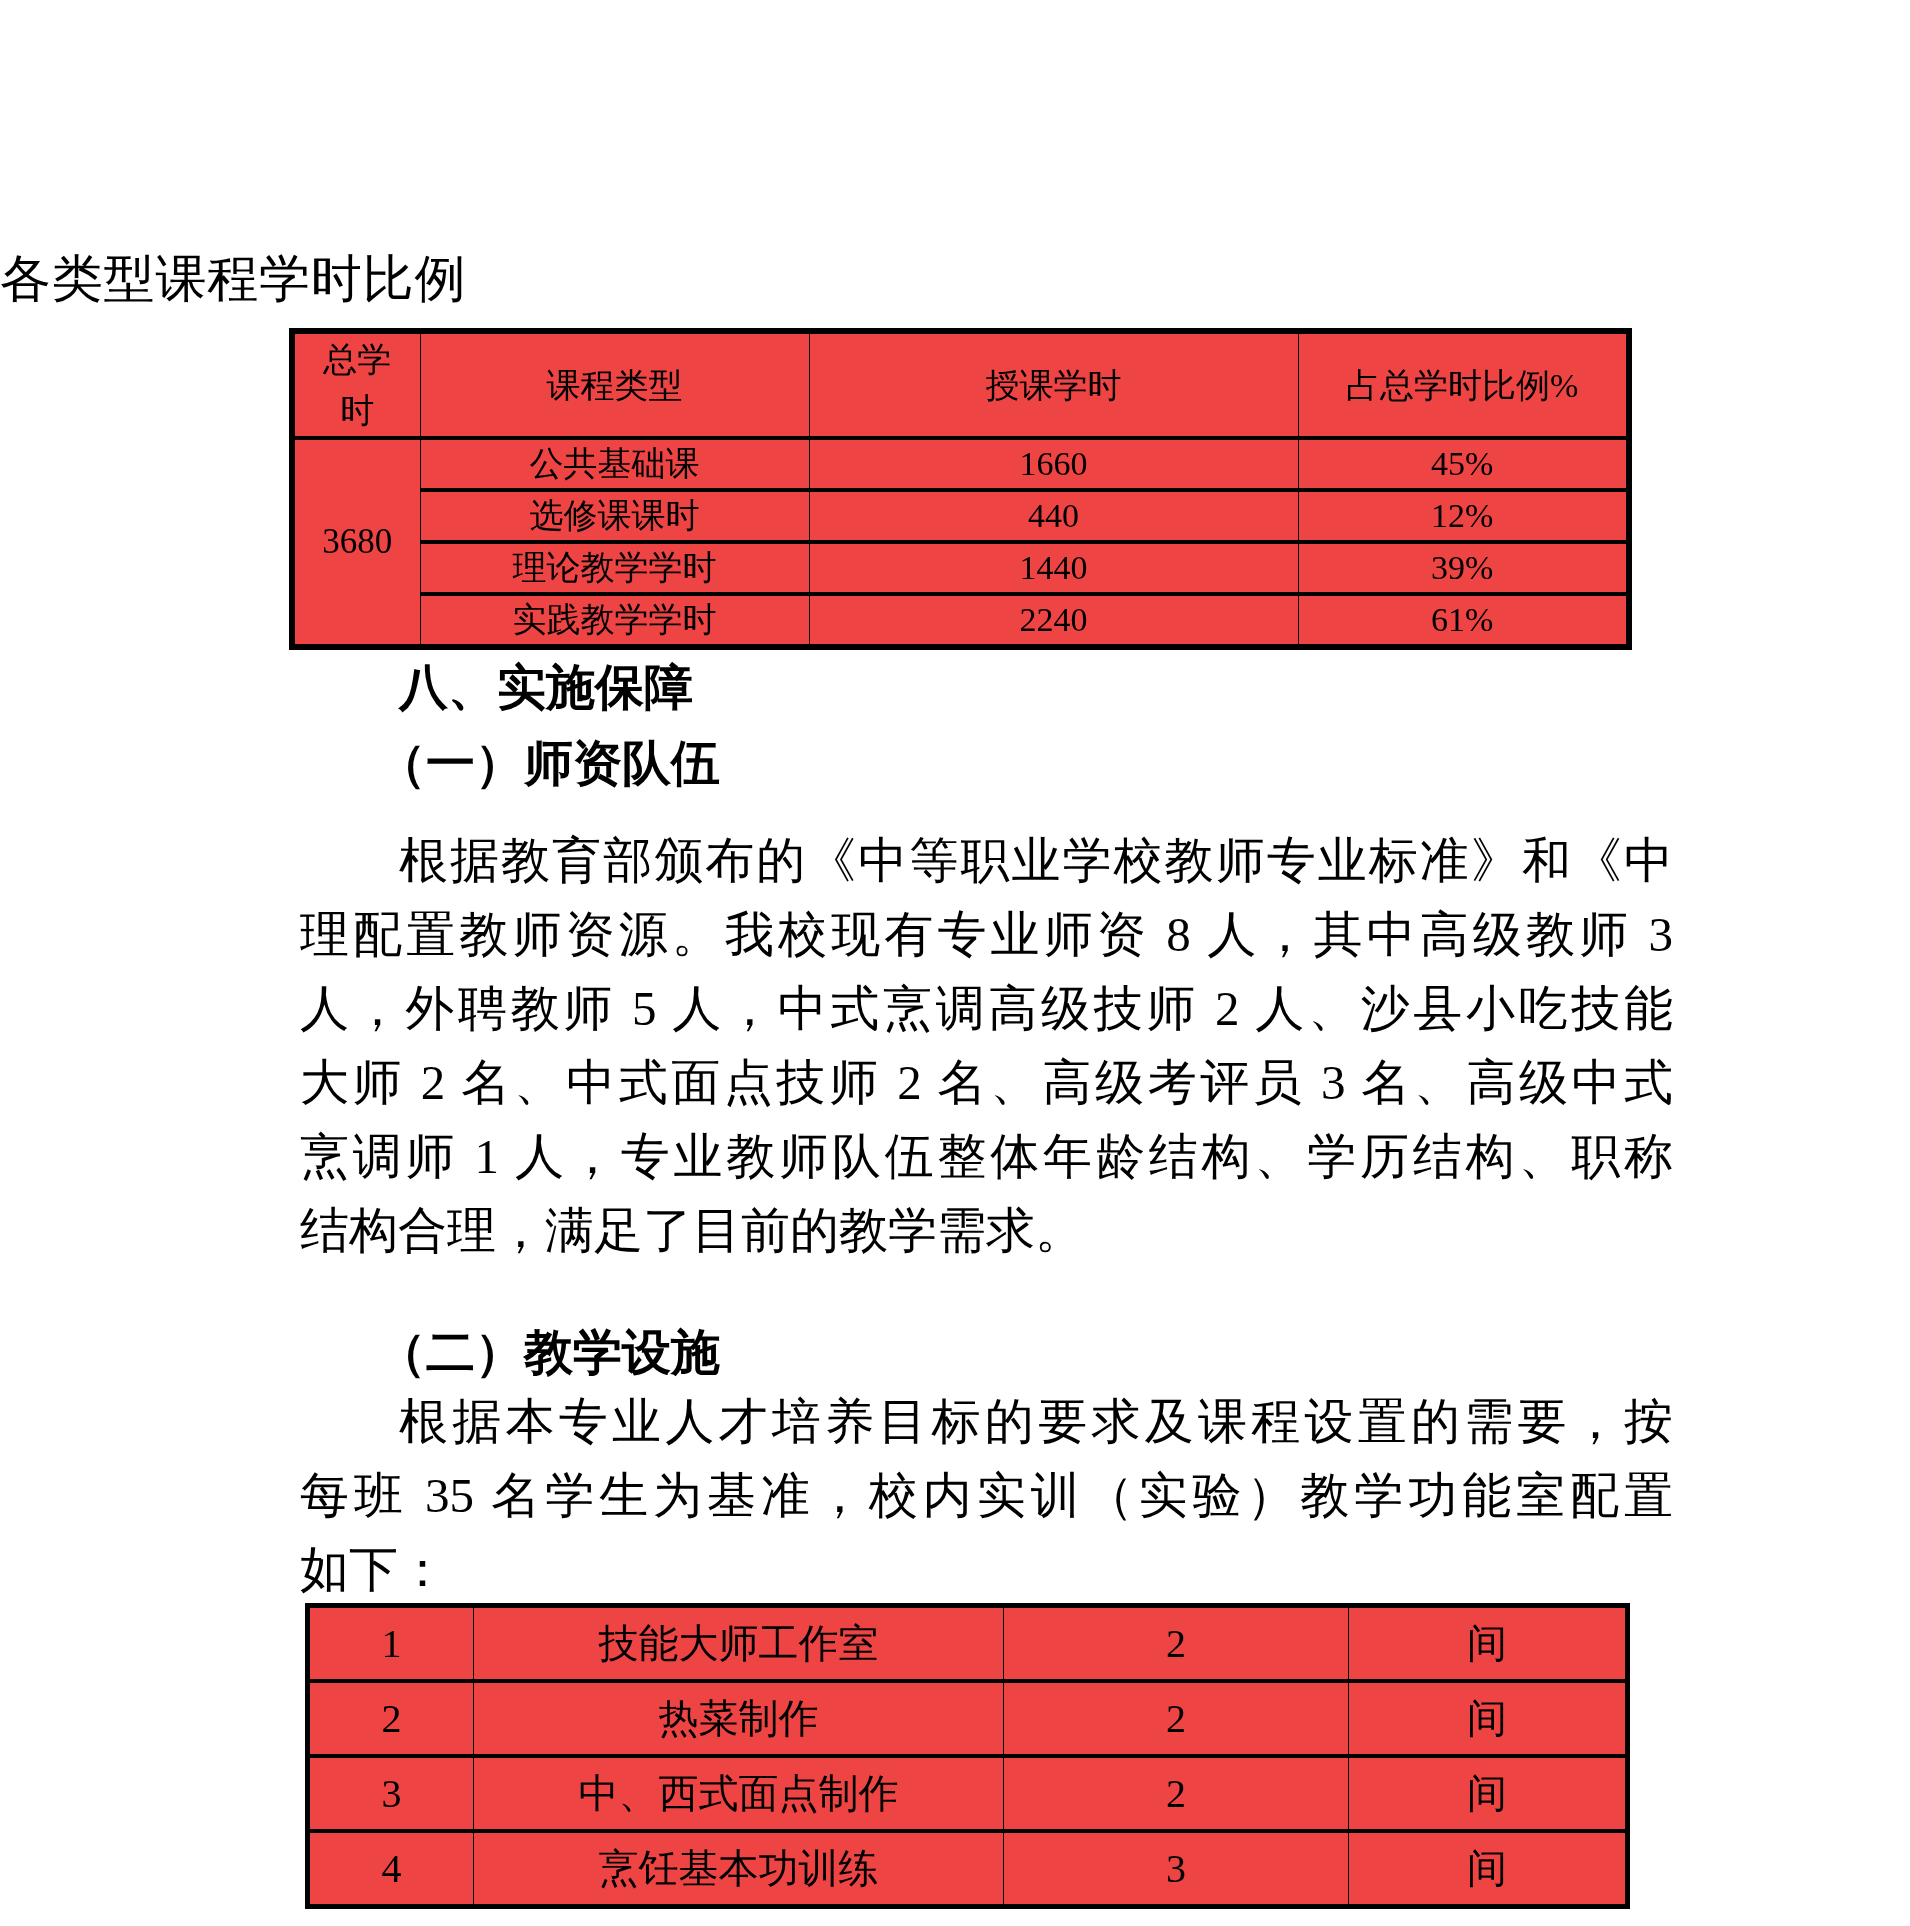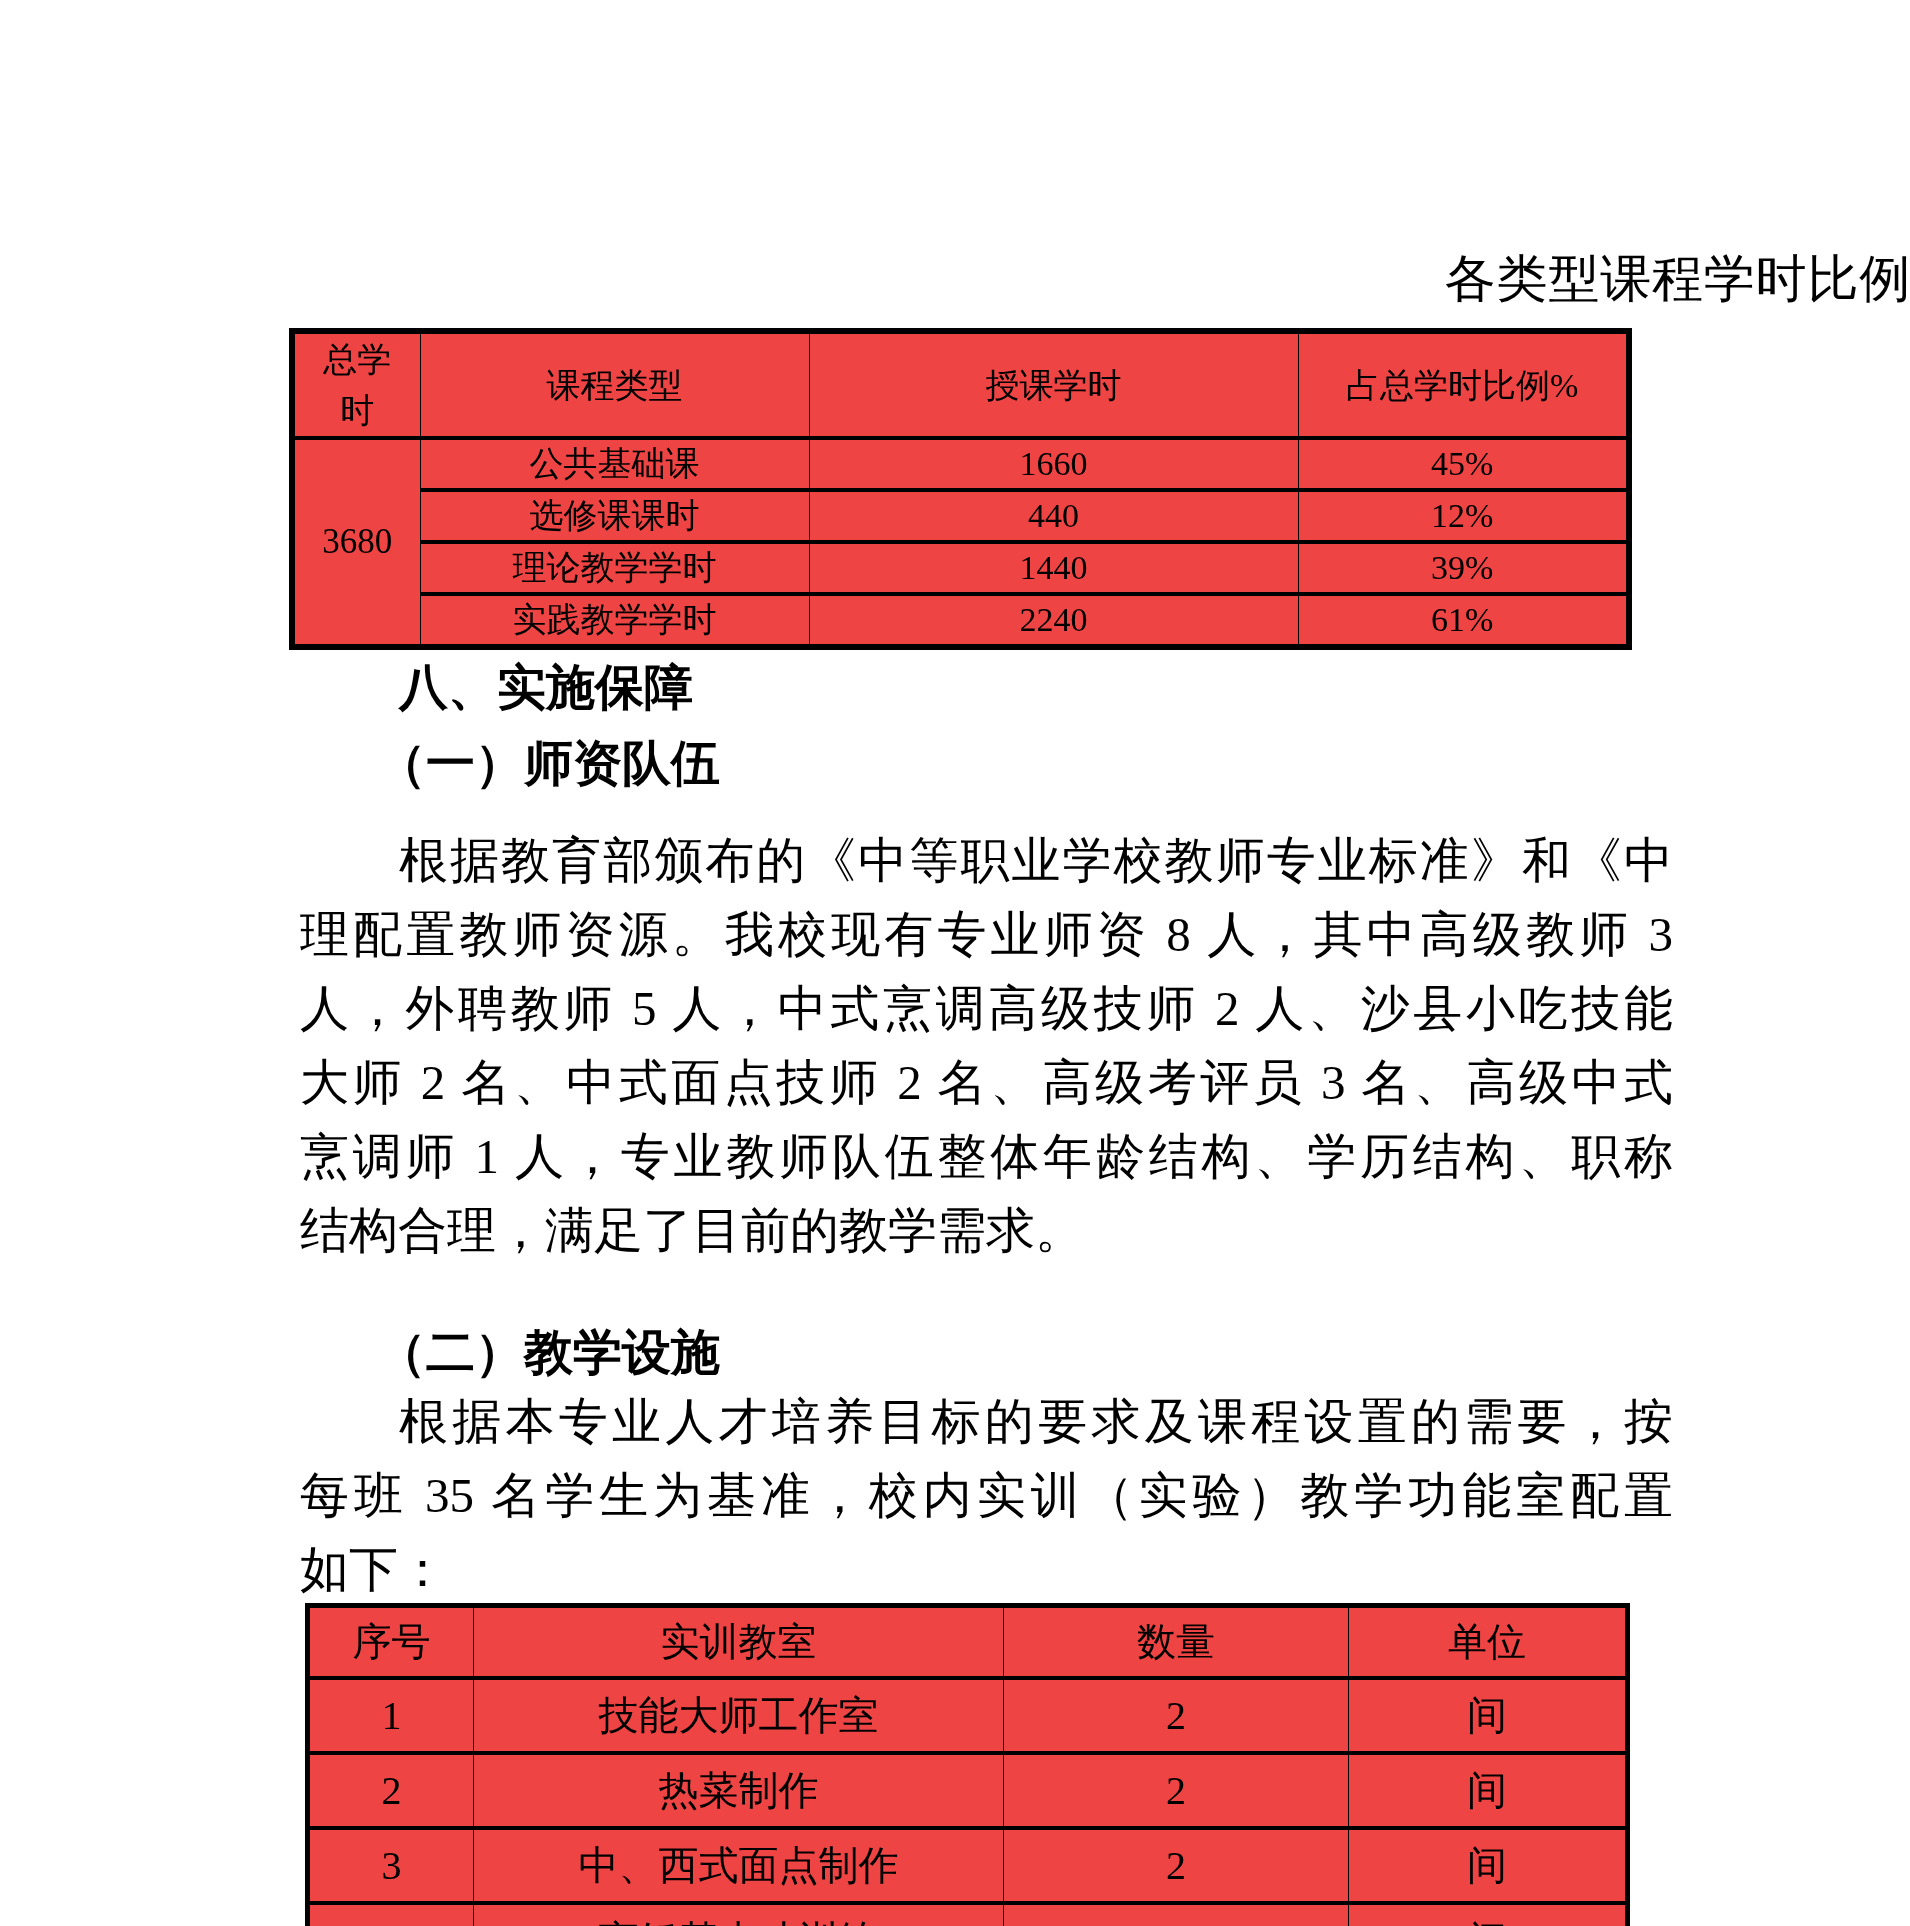--- a/index.html
+++ b/index.html
@@ -7,21 +7,21 @@
     position:relative;
     width:1911px;height:2702px;
     background:#ffffff;
     color:#000000;
     font-family:"Liberation Serif", serif;
     overflow:hidden;
   }
   
   .doc-title{
     position:absolute;top:249px;left:0;width:1911px;
-    text-align:right;font-size:51px;line-height:1.2;
+    text-align:left;font-size:51px;line-height:1.2;
     letter-spacing:0.8px;white-space:nowrap;
   }
   
   table{border-collapse:collapse;table-layout:fixed;background:#ef4444;}
   th,td{
     text-align:center;vertical-align:middle;
     border-left:1.9px solid #000;border-right:1.9px solid #000;
     border-top:4.6px solid #000;border-bottom:4.6px solid #000;
     overflow:hidden;
   }
@@ -115,26 +115,20 @@
 
   <table class="tbl2">
     <colgroup>
       <col style="width:166px">
         <col style="width:530px">
         <col style="width:345px">
         <col style="width:279px">
     </colgroup>
     <tbody>
       <tr>
-        <th>序号</th>
-        <th>实训教室</th>
-        <th>数量</th>
-        <th>单位</th>
-      </tr>
-      <tr>
         <td>1</td>
         <td>技能大师工作室</td>
         <td>2</td>
         <td>间</td>
       </tr>
       <tr>
         <td>2</td>
         <td>热菜制作</td>
         <td>2</td>
         <td>间</td>

